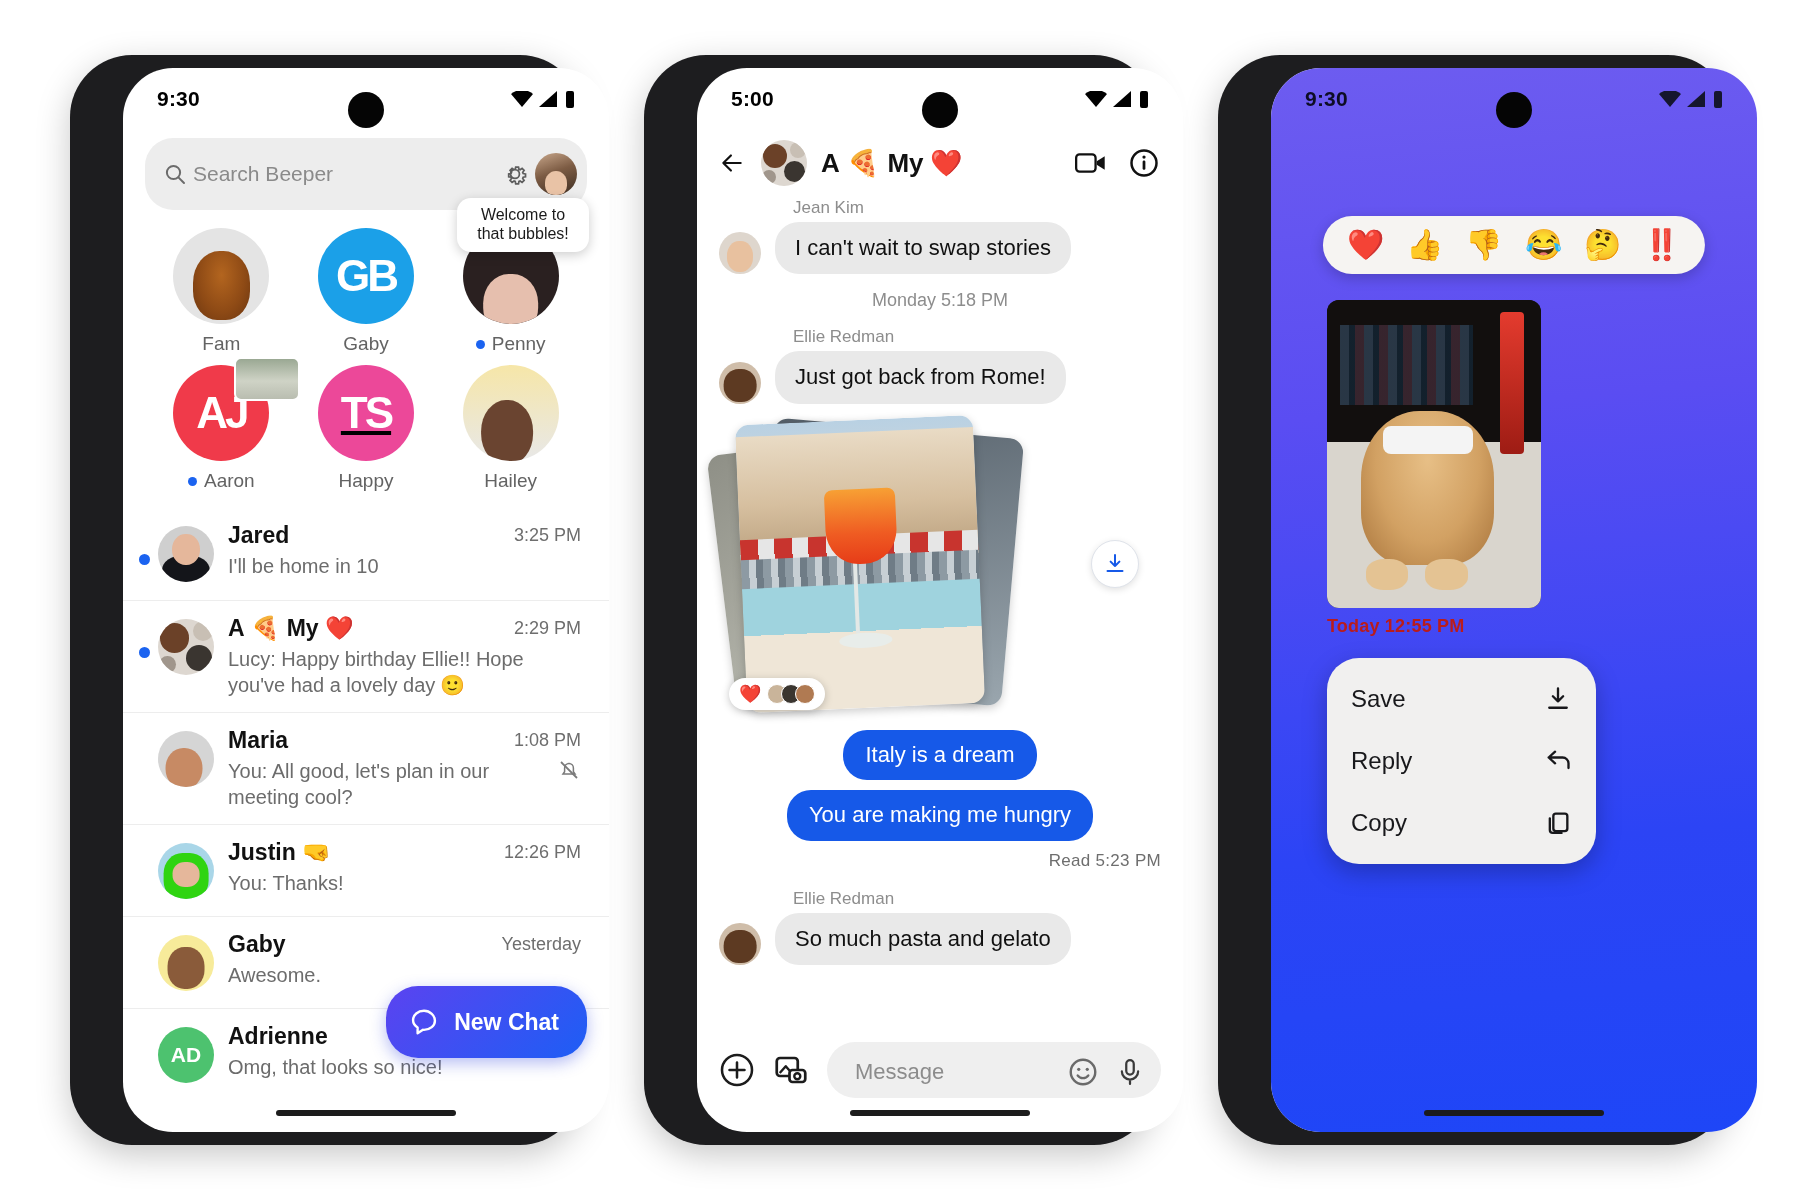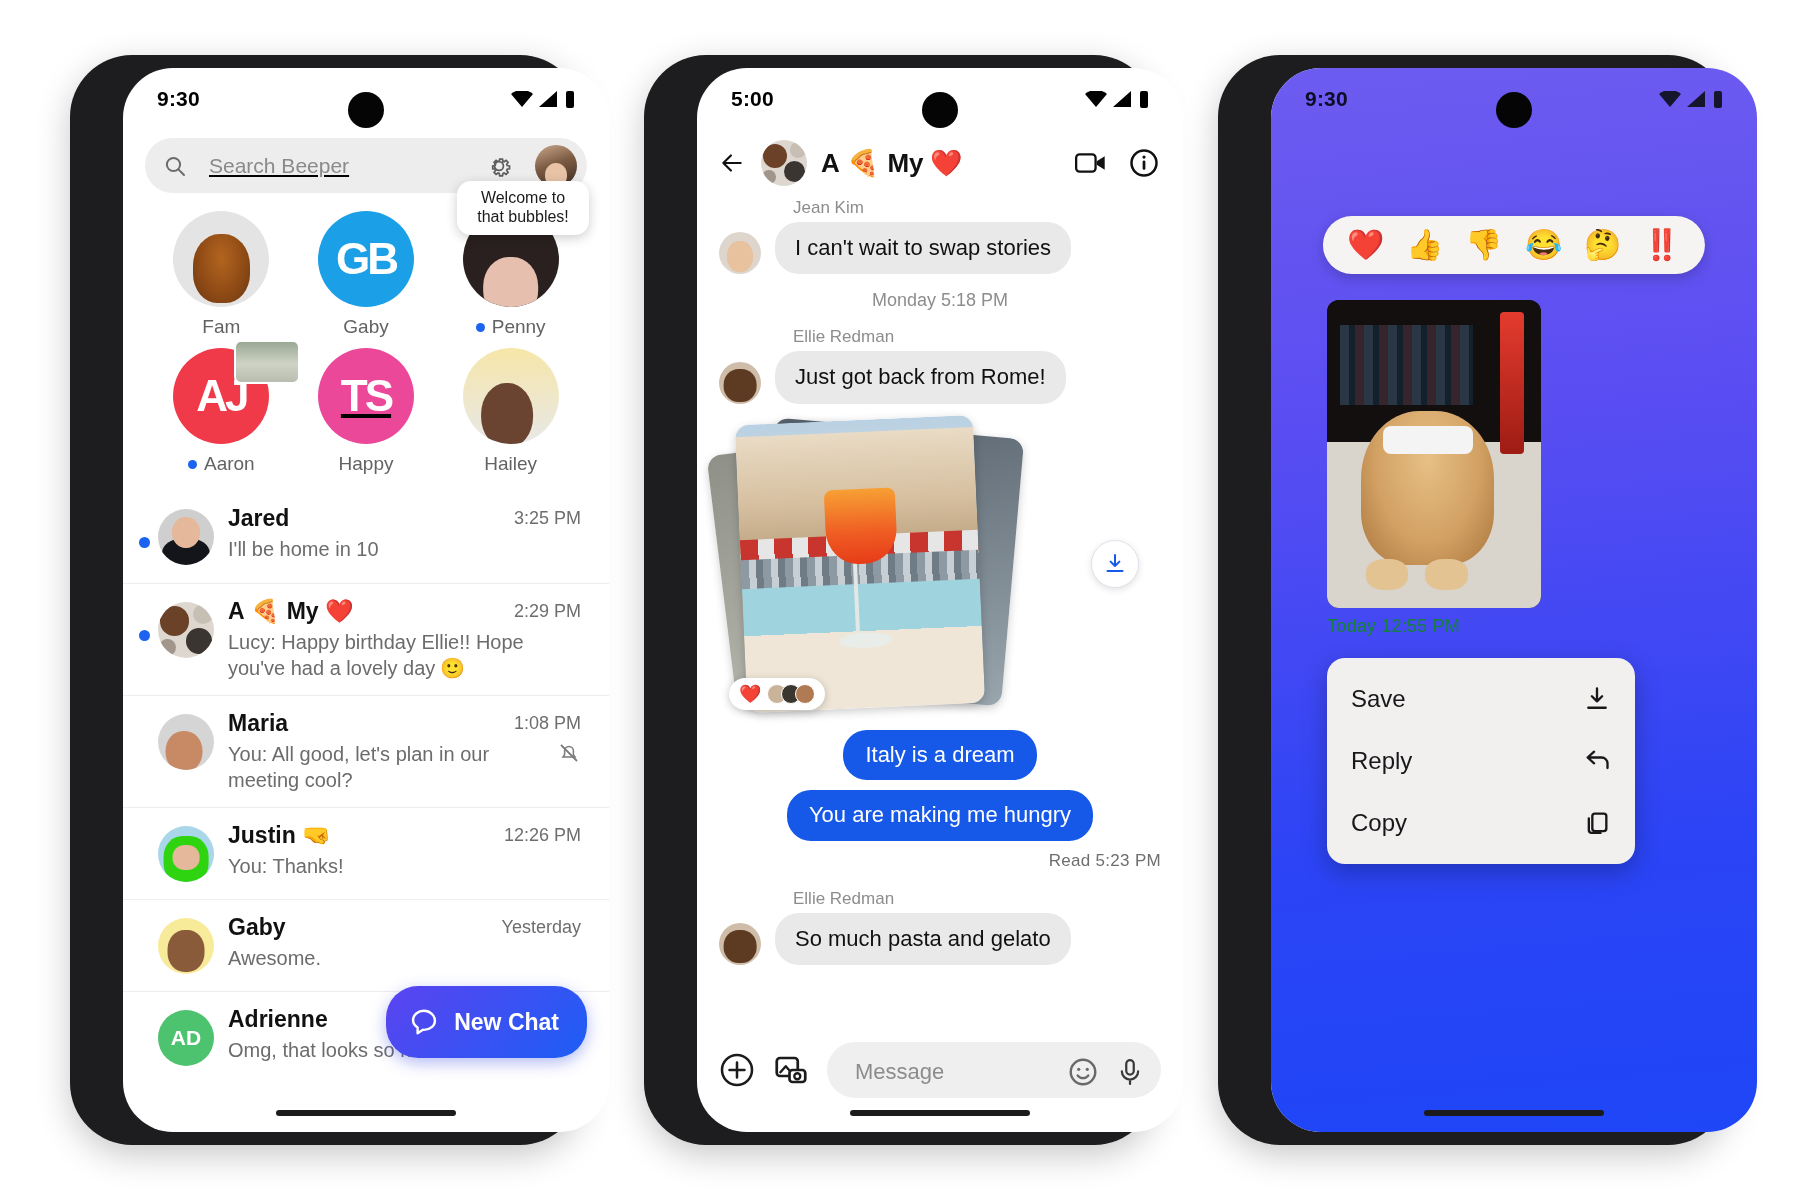--- a/index.html
+++ b/index.html
@@ -61,28 +61,27 @@
     top: 24px;
     width: 36px; height: 36px;
     border-radius: 50%;
     background: #050505;
     z-index: 7;
   }
 
   
   .searchbar {
     margin: 8px 22px 0 22px;
-    height: 55px;
+    height: 72px;
     background: #ededed;
     border-radius: 28px;
     display: flex;
     align-items: center;
     padding: 0 10px 0 18px;
-    gap: 22px;
-    text-decoration: underline;
+    gap: 6px;
   }
   .search-ph { flex: 1; color: #8a8a8a; font-size: 21px; }
   .gear { flex: 0 0 auto; }
   .me-av {
     width: 42px; height: 42px; border-radius: 50%;
     background: linear-gradient(160deg,#c9a88c 0%,#7d5c44 45%,#3c2d22 100%);
     flex: 0 0 auto;
     overflow: hidden; position: relative;
   }
   .me-av::after{
@@ -332,25 +331,25 @@
   .mc-red{ position:absolute; right:8%; top:4%; width:11%; height:46%;
     background: linear-gradient(180deg,#e43b2e,#9e1c14); border-radius: 4px; }
   .mc-dog{ position:absolute; left:16%; top:36%; width:62%; height:50%;
     background: radial-gradient(ellipse at 50% 32%, #e7bf86 0%, #d2a163 55%, #a9753c 100%);
     border-radius: 44% 44% 34% 34%; }
   .mc-paw1,.mc-paw2{ position:absolute; bottom:6%; width:20%; height:10%;
     background:#e4c393; border-radius: 42%; }
   .mc-paw1{ left:18%; } .mc-paw2{ left:46%; }
   .mc-glasses{ position:absolute; left:26%; top:41%; width:42%; height:9%;
     background:#f4f4f4; border-radius: 8px; }
-  .mc-ts{ position:absolute; left: 56px; top: 548px; font-size:18px; color:#15803d; letter-spacing:.2px; }
+  .mc-ts{ position:absolute; left: 56px; top: 548px; font-size:18px; color:#b91c1c; letter-spacing:.2px;font-weight:bold; }
   .ctx-menu{
     position:absolute; left: 56px; top: 590px;
-    width: 308px;
-    background:#f1f0ef; border-radius: 18px;
+    width: 269px;
+    background:#f1f0ef; border-radius: 32px;
     padding: 10px 0;
     box-shadow: 0 8px 24px rgba(0,0,0,.25);
   }
   .ctx-item{
     display:flex; align-items:center;
     padding: 17px 24px;
     font-size: 24px; color:#18181b;
   }
   .ctx-item .ic{ margin-left:auto; }
   svg{ display:block; }

